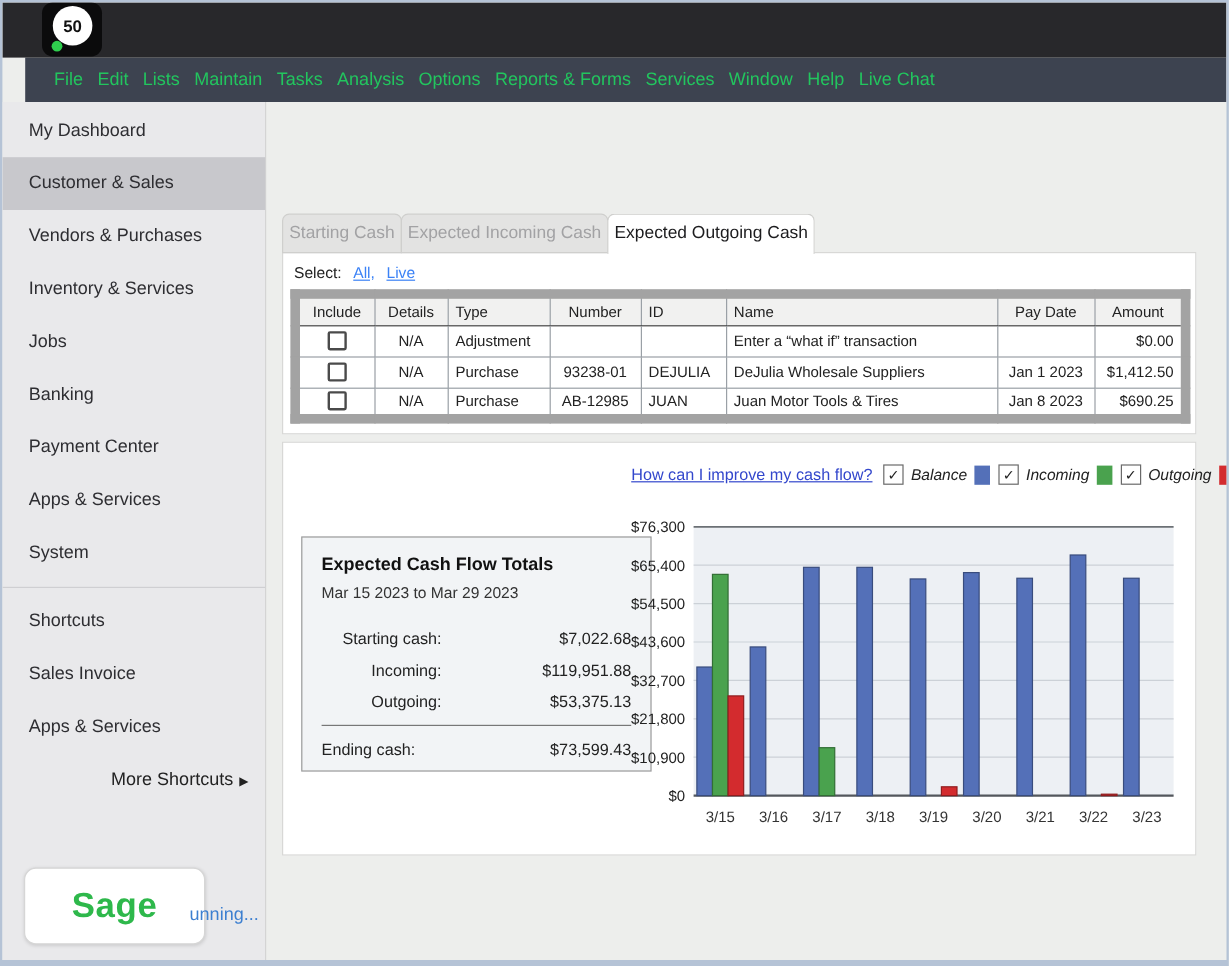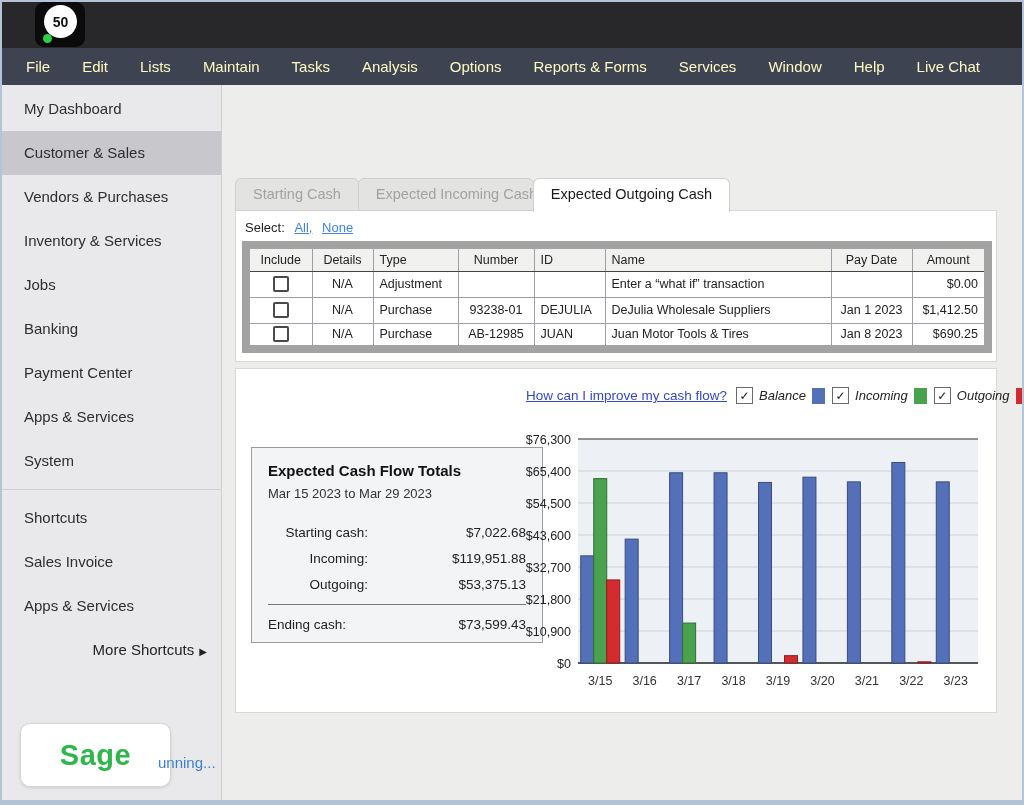--- a/index.html
+++ b/index.html
@@ -19,21 +19,21 @@
     background:#0b0b0c; border-radius:9px;
   }
   .app-badge {
     position:absolute; left:9px; top:3px; width:33px; height:33px; border-radius:50%;
     background:#fff; color:#111; font-weight:bold; font-size:14px;
     display:flex; align-items:center; justify-content:center;
   }
   .app-dot { position:absolute; left:8px; bottom:4px; width:9px; height:9px; border-radius:50%; background:#2fcf4e; }
   .menubar {
     height:37px; background:#3d4350; display:flex; align-items:center;
-    gap:32px; padding-left:24px; color:#fef9c3; font-size:15px;
+    gap:12px; padding-left:24px; color:#22c55e; font-size:15px;margin-left:19px;
   }
   .menu-item { cursor:default; white-space:nowrap; }
   
   .main { display:flex; height:718px; }
   .sidebar {
     width:220px; background:#e9e9eb; border-right:1px solid #cfcfcf;
     position:relative; padding-top:2px; flex:none;
   }
   .side-item { height:44px; line-height:44px; padding-left:22px; font-size:15px; color:#2e2e32; white-space:nowrap; }
   .side-item.selected { background:#c8c8cc; }
@@ -45,21 +45,21 @@
     background:#fff; border:1px solid #d6d6d6; border-radius:10px;
     box-shadow:0 1px 3px rgba(0,0,0,0.12);
     display:flex; align-items:center; justify-content:center;
   }
   .sage-logo { color:#2eb84b; font-size:29px; font-weight:bold; letter-spacing:0.5px; }
   .running-text { position:absolute; left:156px; bottom:32px; color:#3c7fd0; font-size:15px; }
   .content { flex:1; position:relative; background:#edeeec; }
   
   .tabs { position:absolute; left:13px; top:93px; display:flex; align-items:flex-start; z-index:2; }
   .tab {
-    height:33px; line-height:31px; padding:0 17px; font-size:14.5px;
+    height:33px; line-height:31px; padding:0 5px; font-size:14.5px;
     background:#e3e3e2; color:#a2a2a4; border:1px solid #cfcfcd;
     border-radius:6px 6px 0 0; margin-right:-1px; white-space:nowrap; overflow:hidden;
   }
   .tab.active { height:34px; background:#fff; color:#1c1c1e; border-bottom:none; position:relative; z-index:3; }
   .tab.clipped { max-width:176px; }
   
   .panel { position:absolute; left:13px; background:#fff; border:1px solid #d8d8d6; z-index:1; }
   .panel-table { top:125px; width:762px; height:152px; }
   .select-row { padding:9px 0 5px 9px; font-size:13px; color:#222; }
   .select-row a { color:#3b82f6; text-decoration:underline; margin-left:6px;text-align:right; }
@@ -150,21 +150,21 @@
     <div class="tabs">
       <div class="tab">Starting Cash</div>
       <div class="tab clipped">Expected Incoming Cash</div>
       <div class="tab active">Expected Outgoing Cash</div>
     </div>
 
     <div class="panel panel-table">
       <div class="select-row">
         <span>Select:</span>
         <a href="#">All,</a>
-        <a href="#">None</a>
+        <a href="#">Live</a>
       </div>
       <table class="cash">
         <colgroup>
           <col style="width:66px">
             <col style="width:61px">
             <col style="width:85px">
             <col style="width:76px">
           <col style="width:71px">
             <col style="width:226px">
             <col style="width:81px">

